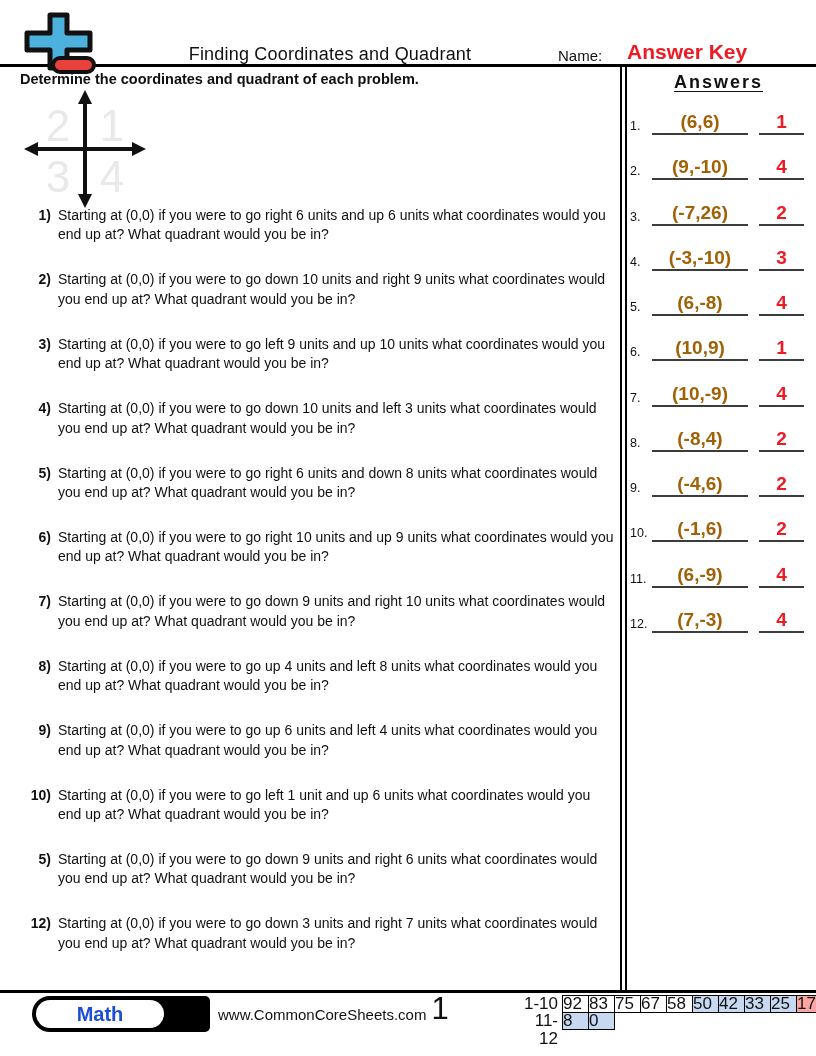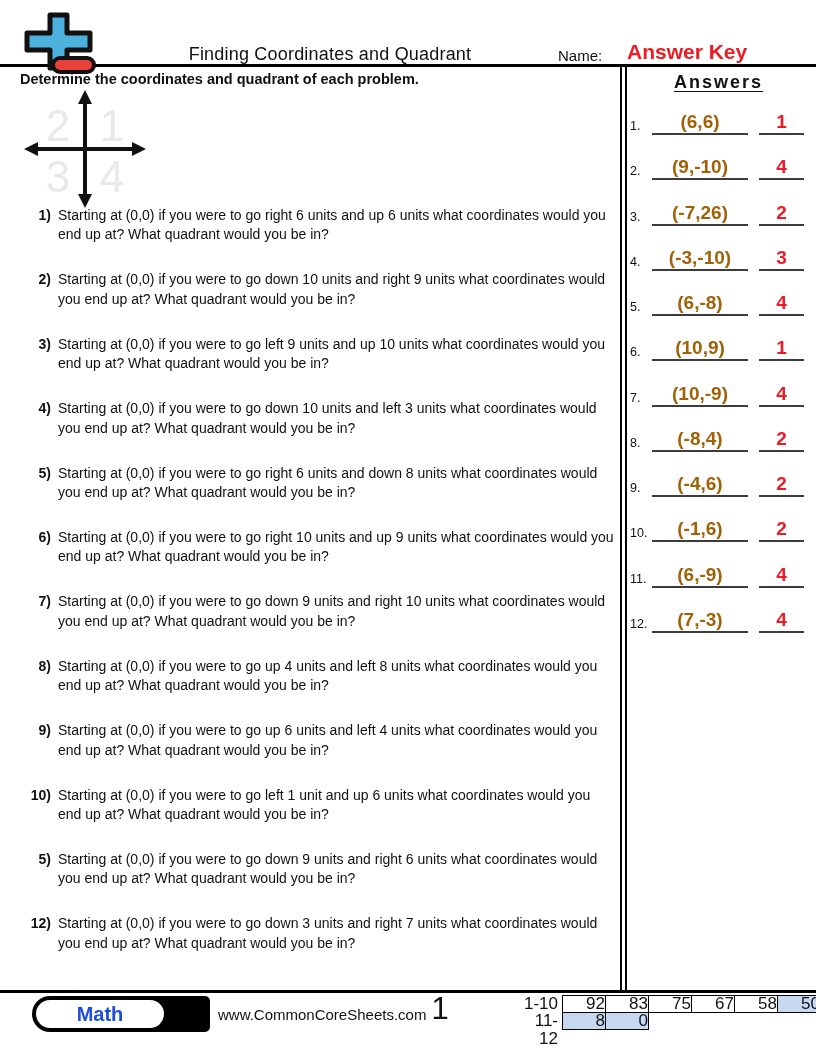--- a/index.html
+++ b/index.html
@@ -44,21 +44,21 @@
   .math-badge-inner { position:absolute; left:4px; top:4px; bottom:4px; width:128px; background:#fff;
                       border-radius:14px; display:flex; align-items:center; justify-content:center;
                       font-weight:bold; font-size:20px; color:#1d4ed8; }
   .site-url { position:absolute; left:218px; top:1006px; font-size:15px; }
   .page-num { position:absolute; left:400px; top:991px; width:80px; text-align:center; font-size:31px; }
 
   .score-grid { position:absolute; left:516px; top:995px; font-size:17px; }
   .sg-row { display:flex; height:18px; }
   .sg-row.second { margin-top:-1px; }
   .sg-label { width:46px; text-align:right; padding-right:4px; line-height:18px; flex:none; }
-  .sg-cell { width:44px; margin-left:-1px; border:1px solid #000; text-align:right;
+  .sg-cell { width:27px; margin-left:-1px; border:1px solid #000; text-align:left;
              line-height:15px; background:#fff; flex:none; }
   .sg-cell.first { margin-left:0; }
 </style>
 </head>
 <body>
 
 <div class="page">
 
   <div class="logo">
     <svg width="78" height="66" viewBox="0 0 78 66">

